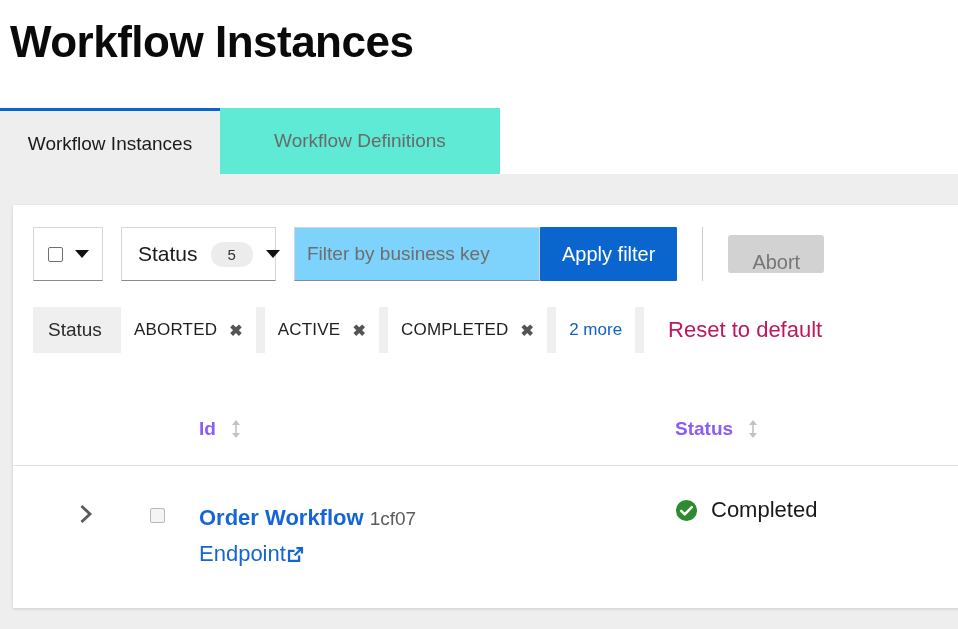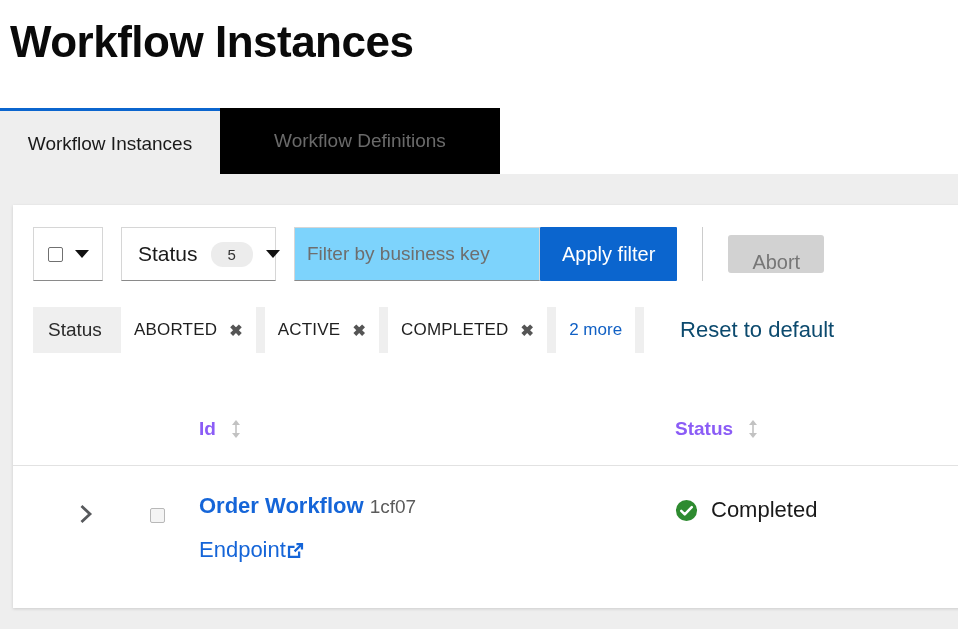--- a/index.html
+++ b/index.html
@@ -59,21 +59,21 @@
     left: 0;
     width: 220px;
     background: #eeeeee;
     border-top: 3px solid #0b65ce;
     color: #1a1a1a;
     padding-top: 2px;
   }
   .tab-inactive {
     left: 220px;
     width: 280px;
-    background: #000000;
+    background: #5eead4;
     color: #6a6a6a;
   }
 
   .page-bg-strip {
     position: absolute;
     left: 0; top: 174px;
     width: 958px; height: 455px;
     background: #eeeeee;
   }
 
@@ -225,23 +225,23 @@
     height: 51px;
     display: flex;
     align-items: center;
     padding: 0 13px;
     font-size: 17px;
     color: #1160c4;
     cursor: pointer;
     white-space: nowrap;
   }
   .reset-link {
-    margin-left: 36px;
+    margin-left: 24px;
     font-size: 22px;
-    color: #0c4a6e;
+    color: #be185d;
     cursor: pointer;
     white-space: nowrap;
   }
 
   
   .table-head {
     position: absolute;
     left: 0;
     top: 195px;
     width: 1000px;
@@ -285,22 +285,22 @@
     width: 15px; height: 15px;
     box-sizing: border-box;
     border: 1px solid #b8b8b8;
     border-radius: 2px;
     background: #f4f4f4;
     cursor: pointer;
   }
   .cell-id {
     position: absolute;
     left: 186px;
-    top: 20px;
-    line-height: 42px;
+    top: 36px;
+    line-height: 34px;
   }
   .wf-name {
     font-size: 22px;
     font-weight: 700;
     color: #1565d8;
     cursor: pointer;
   }
   .wf-id {
     font-size: 19px;
     color: #5b5b5b;

